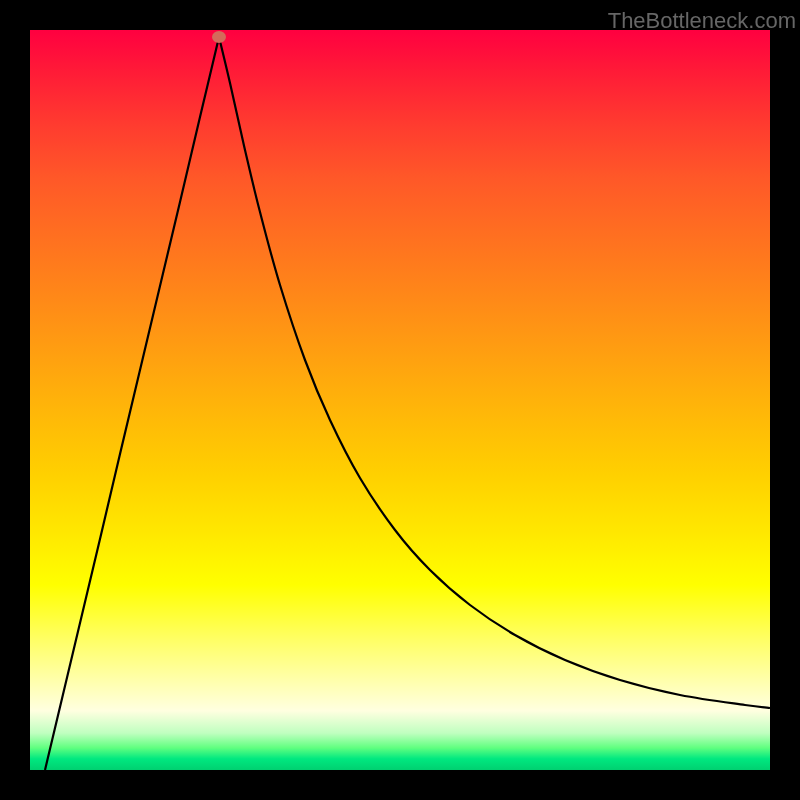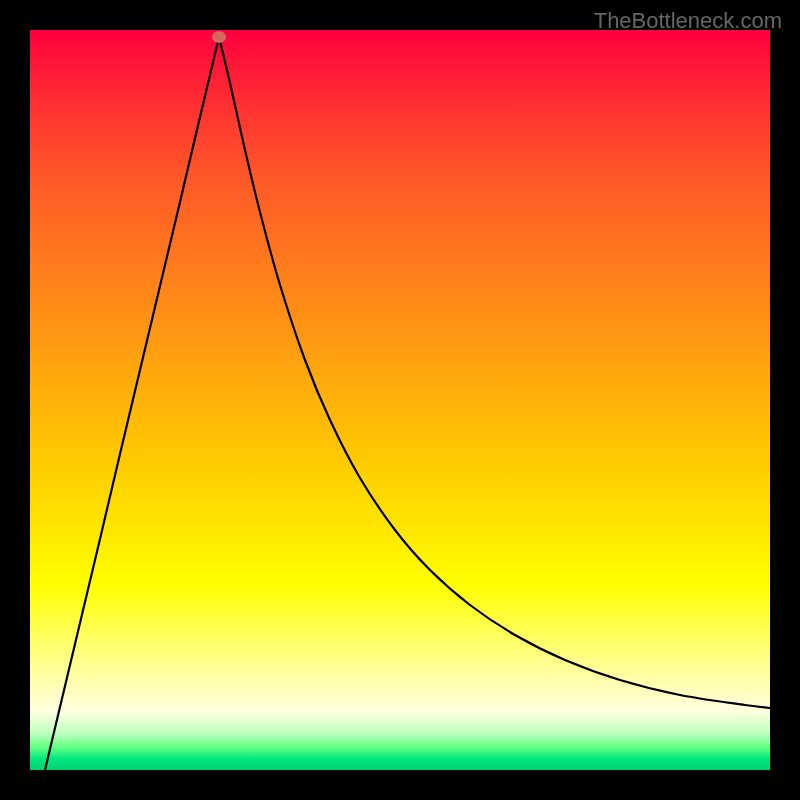--- a/index.html
+++ b/index.html
@@ -10,21 +10,21 @@
     body {
       width: 800px;
       height: 800px;
       background: #000;
       position: relative;
       font-family: Arial, sans-serif;
     }
     .watermark {
       position: absolute;
       top: 8px;
-      right: 18px;
+      right: 4px;
       color: #666;
       font-size: 22px;
       font-weight: normal;
       z-index: 10;
     }
     .chart-area {
       position: absolute;
       top: 30px;
       left: 30px;
       width: 740px;

